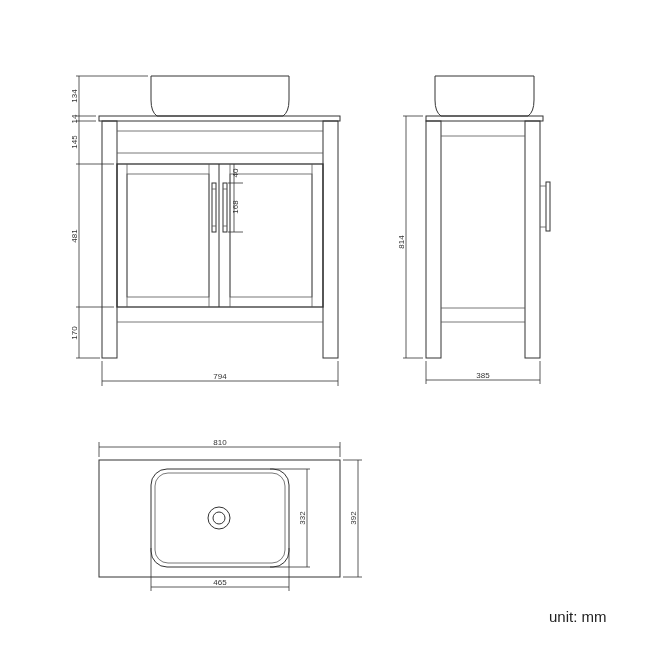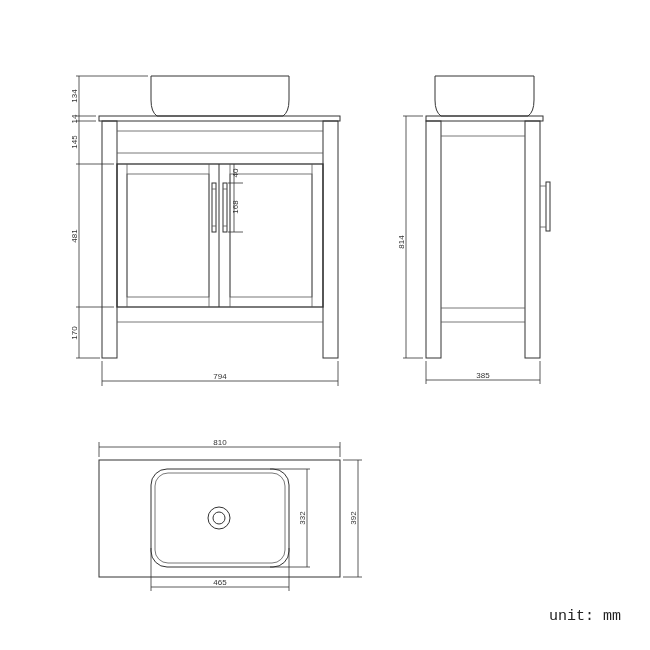--- a/index.html
+++ b/index.html
@@ -2,21 +2,21 @@
 <html><head>
 <meta charset="utf-8">
 <style>
   html, body { margin:0; padding:0; background:#ffffff; }
   body { width:650px; height:650px; position:relative; overflow:hidden; font-family:"Liberation Sans", sans-serif; }
   svg { position:absolute; left:0; top:0; }
   .ln { stroke:#333; stroke-width:1; fill:none; }
   .lt { stroke:#555; stroke-width:0.8; fill:none; }
   .dim { stroke:#333; stroke-width:0.8; fill:none; }
   .dt { font-family:"Liberation Sans", sans-serif; font-size:8px; fill:#333; }
-  .unit { position:absolute; left:549px; top:608px; font-family:Liberation Mono, monospace; font-size:15px; color:#222; }
+  .unit { position:absolute; left:549px; top:608px; font-family:Liberation Sans, sans-serif; font-size:15px; color:#222; }
 </style>
 </head>
 <body>
 
 <svg width="650" height="650" viewBox="0 0 650 650">
 
   <g>
 
     <path class="ln" d="M151 76 L289 76 L289 100 Q289 112 283 116 L157 116 Q151 112 151 100 Z"></path>
 

